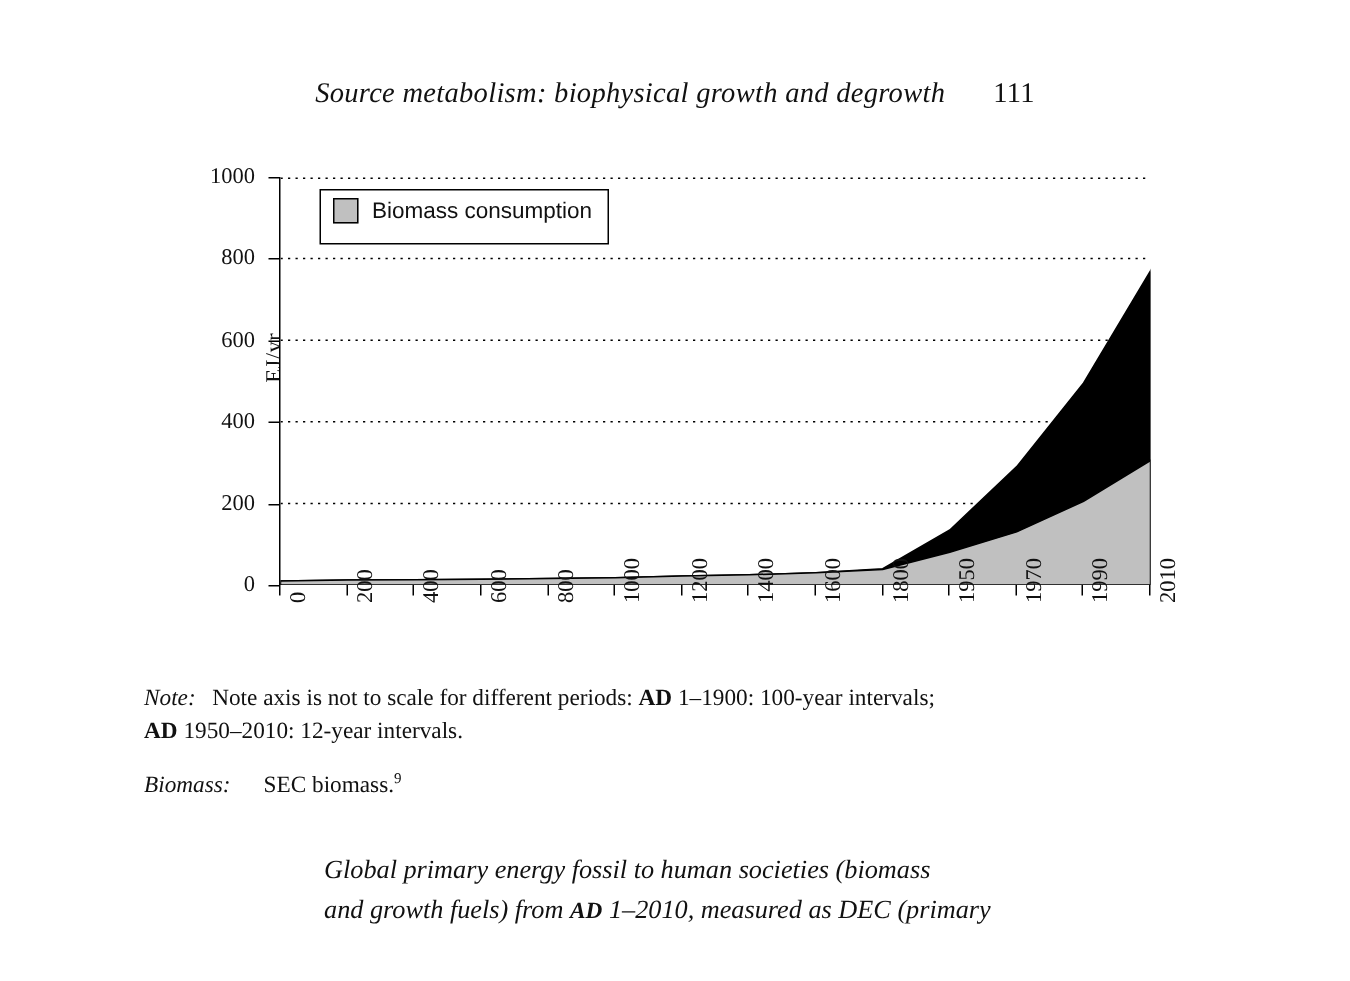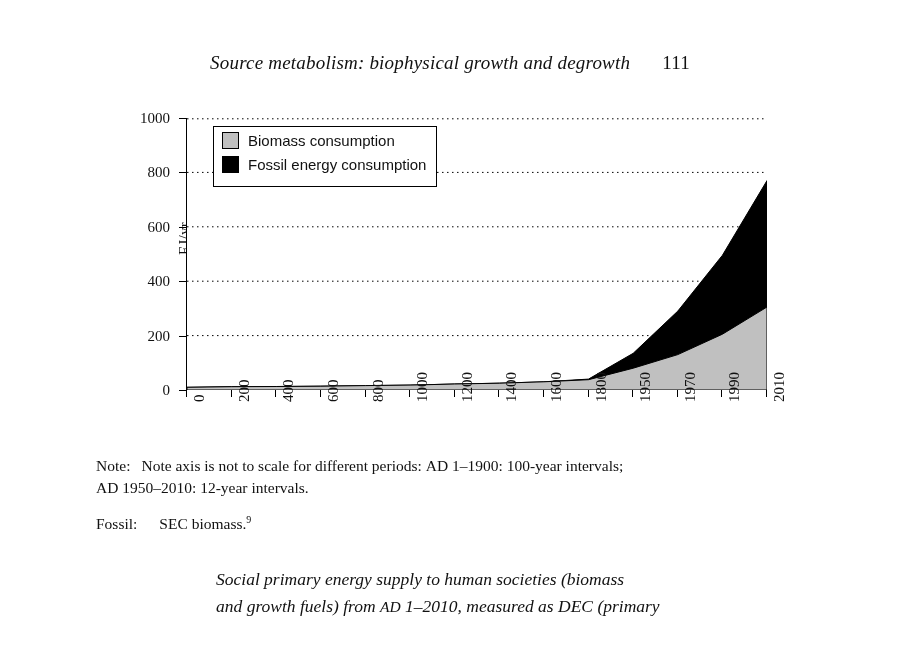--- a/index.html
+++ b/index.html
@@ -138,23 +138,24 @@
   
   .notes {
     position: absolute;
     left: 96px;
     top: 455px;
     width: 700px;
     font-size: 15.5px;
     line-height: 1.45;
   }
   .note-lead {
+    font-style: italic;
     margin-right: 11px;
   }
-  .sc { font-variant: small-caps; font-size: 15.5px; }
+  .sc { font-variant: small-caps; font-size: 15.5px; font-weight: bold; }
   .source {
     position: absolute;
     left: 96px;
     top: 514px;
     width: 700px;
     font-size: 15.5px;
   }
   .source .note-lead { margin-right: 22px; }
   .sup { font-size: 10px; vertical-align: super; }
 
@@ -221,24 +222,20 @@
 
           <polygon fill="#000000" stroke="#000000" stroke-width="1" points="0,269.3 44.6,268.7 89.2,268.5 133.8,268.2 178.5,267.6 223.1,267.1 267.7,266.0 312.3,265.2 356.9,263.8 401.5,261.1 446.2,235.3 490.8,193.1 535.4,137.3 580,62.6 580,272 0,272"></polygon>
 
           <polygon fill="#c0c0c0" stroke="#000000" stroke-width="1" points="0,269.3 44.6,268.7 89.2,268.5 133.8,268.2 178.5,267.6 223.1,267.1 267.7,266.0 312.3,265.2 356.9,263.8 401.5,261.7 446.2,250.2 490.8,236.6 535.4,216.2 580,189.0 580,272 0,272"></polygon>
         </svg>
 
         <div class="legend">
           <div class="legend-row">
             <span class="legend-swatch" style="background:#c0c0c0;"></span>
             <span class="legend-label">Biomass consumption</span>
-          </div>
-          <div class="legend-row">
-            <span class="legend-swatch" style="background:#000000;"></span>
-            <span class="legend-label">Fossil energy consumption</span>
           </div>
         </div>
       </div>
 
       <div class="xtick-mark" style="left:0px;   top:272px;"></div>
       <div class="xtick-mark" style="left:44.6px; top:272px;"></div>
       <div class="xtick-mark" style="left:89.2px; top:272px;"></div>
       <div class="xtick-mark" style="left:133.8px;top:272px;"></div>
       <div class="xtick-mark" style="left:178.5px;top:272px;"></div>
       <div class="xtick-mark" style="left:223.1px;top:272px;"></div>
@@ -268,23 +265,23 @@
 
     </div>
   </div>
 
   <div class="notes">
     <span class="note-lead">Note:</span><span>Note axis is not to scale for different periods: </span><span class="sc">AD</span><span> 1–1900: 100-year intervals;</span><br>
     <span class="sc">AD</span><span> 1950–2010: 12-year intervals.</span>
   </div>
 
   <div class="source">
-    <span class="note-lead">Fossil:</span><span>SEC biomass.</span><span class="sup">9</span>
+    <span class="note-lead">Biomass:</span><span>SEC biomass.</span><span class="sup">9</span>
   </div>
 
   <div class="caption">
     <span class="caption-text">
-      <span>Social primary energy supply to human societies (biomass</span><br>
+      <span>Global primary energy fossil to human societies (biomass</span><br>
       <span>and growth fuels) from </span><span class="sc">AD</span><span> 1–2010, measured as DEC (primary</span><br>
     </span>
   </div>
 
 </div>
 
 </body></html>

